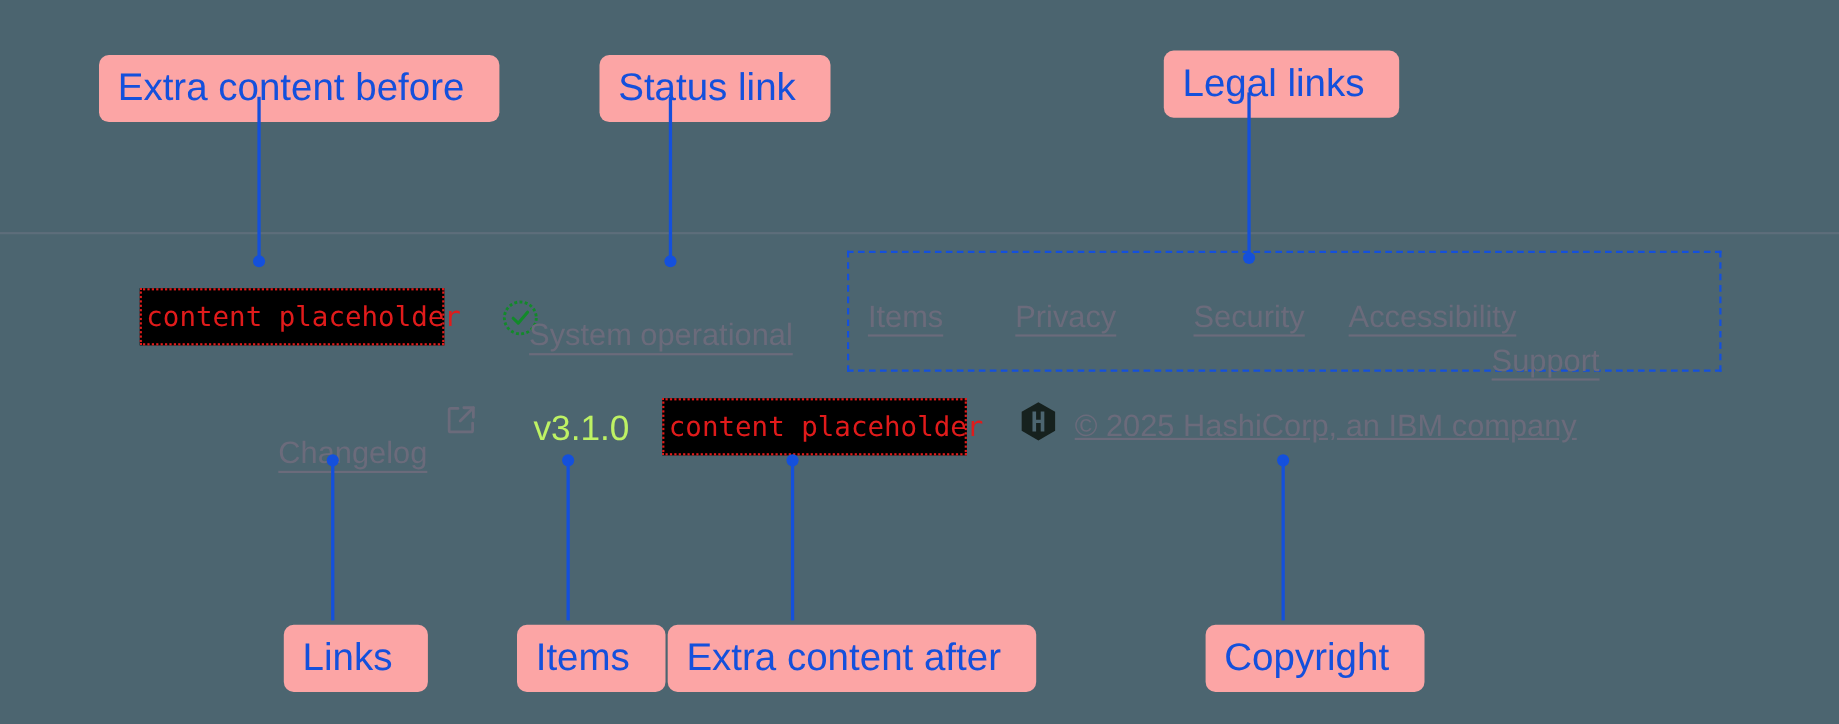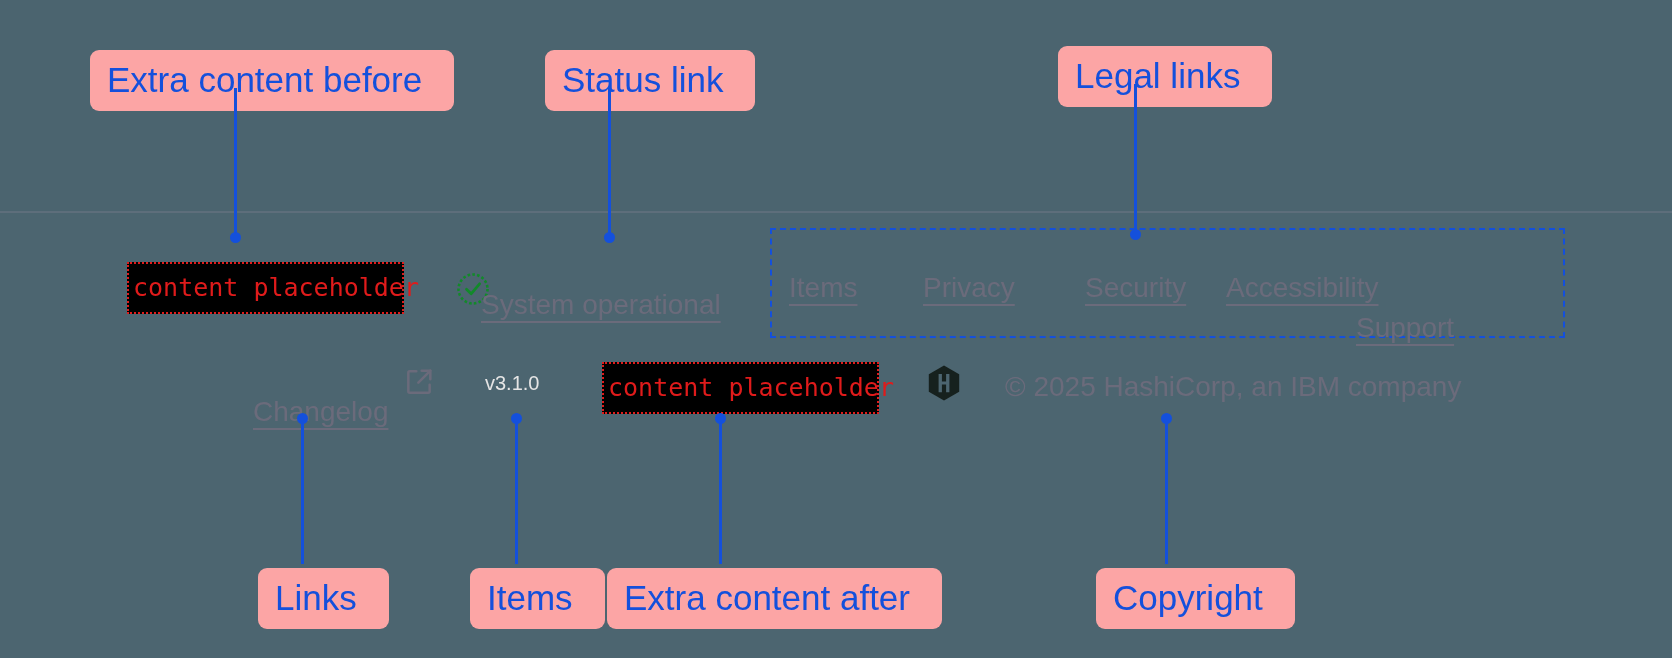--- a/index.html
+++ b/index.html
@@ -94,22 +94,22 @@
   }
   .footer-text {
     position: absolute;
     color: #6b6b7b;
     font-size: 28px;
     line-height: 1;
     white-space: nowrap;
   }
   .version-text {
     position: absolute;
-    color: #e5e5e5;
-    font-size: 20px;
+    color: #bef264;
+    font-size: 32px;
     line-height: 1;
     white-space: nowrap;
   }
 
   .icon {
     position: absolute;
     display: block;
   }
 </style>
 </head>
@@ -162,21 +162,21 @@
 
 <div class="placeholder" style="left:602px; top:362px; width:277px;">content placeholder</div>
 
 <span class="icon" style="left:927px; top:365px;">
   <svg width="34" height="36" viewBox="0 0 34 36">
     <path d="M17 0.6 L32.2 9.3 V26.7 L17 35.4 L1.8 26.7 V9.3 Z" fill="#16211e"></path>
     <path d="M11.6 9.0 V27.2 H14.9 V19.5 H19.1 V27.2 H22.4 V9.0 H19.1 V16.5 H14.9 V9.0 Z" fill="#4c6570"></path>
   </svg>
 </span>
 
-<div class="footer-text" style="left:1005px; top:373px;">© 2025 HashiCorp, an IBM company</div>
+<div class="footer-text" style="left:977px; top:373px;text-decoration:underline;">© 2025 HashiCorp, an IBM company</div>
 
 <div class="dot" style="left:297px; top:413px;"></div>
 <div class="connector" style="left:301px; top:418px; height:146px;"></div>
 <div class="callout" style="left:258px; top:568px;">Links</div>
 
 <div class="dot" style="left:511px; top:413px;"></div>
 <div class="connector" style="left:515px; top:418px; height:146px;"></div>
 <div class="callout" style="left:470px; top:568px;">Items</div>
 
 <div class="dot" style="left:715px; top:413px;"></div>

